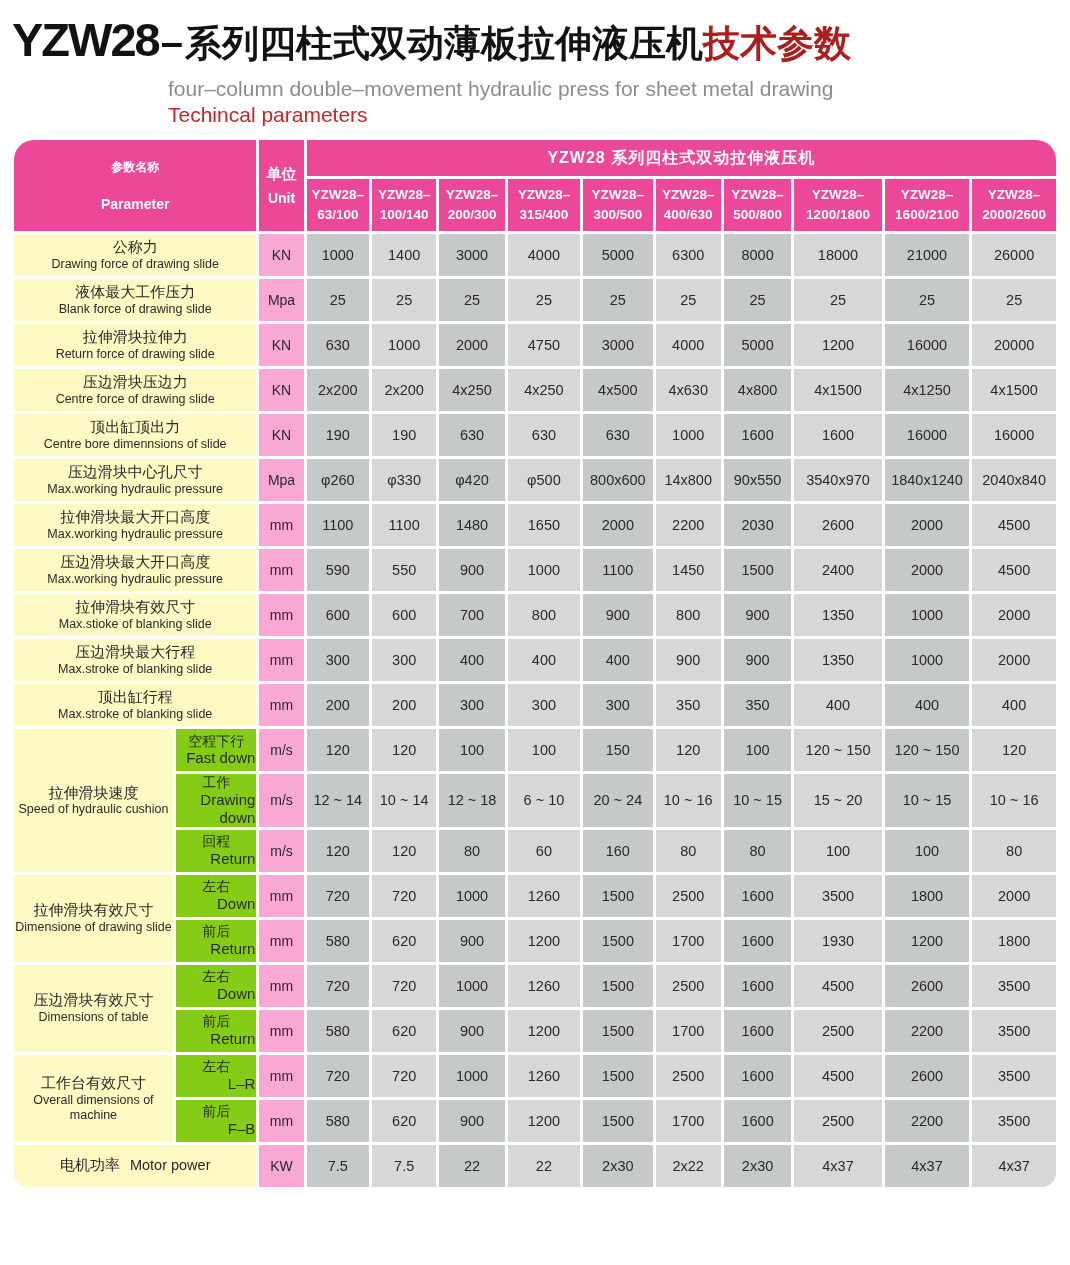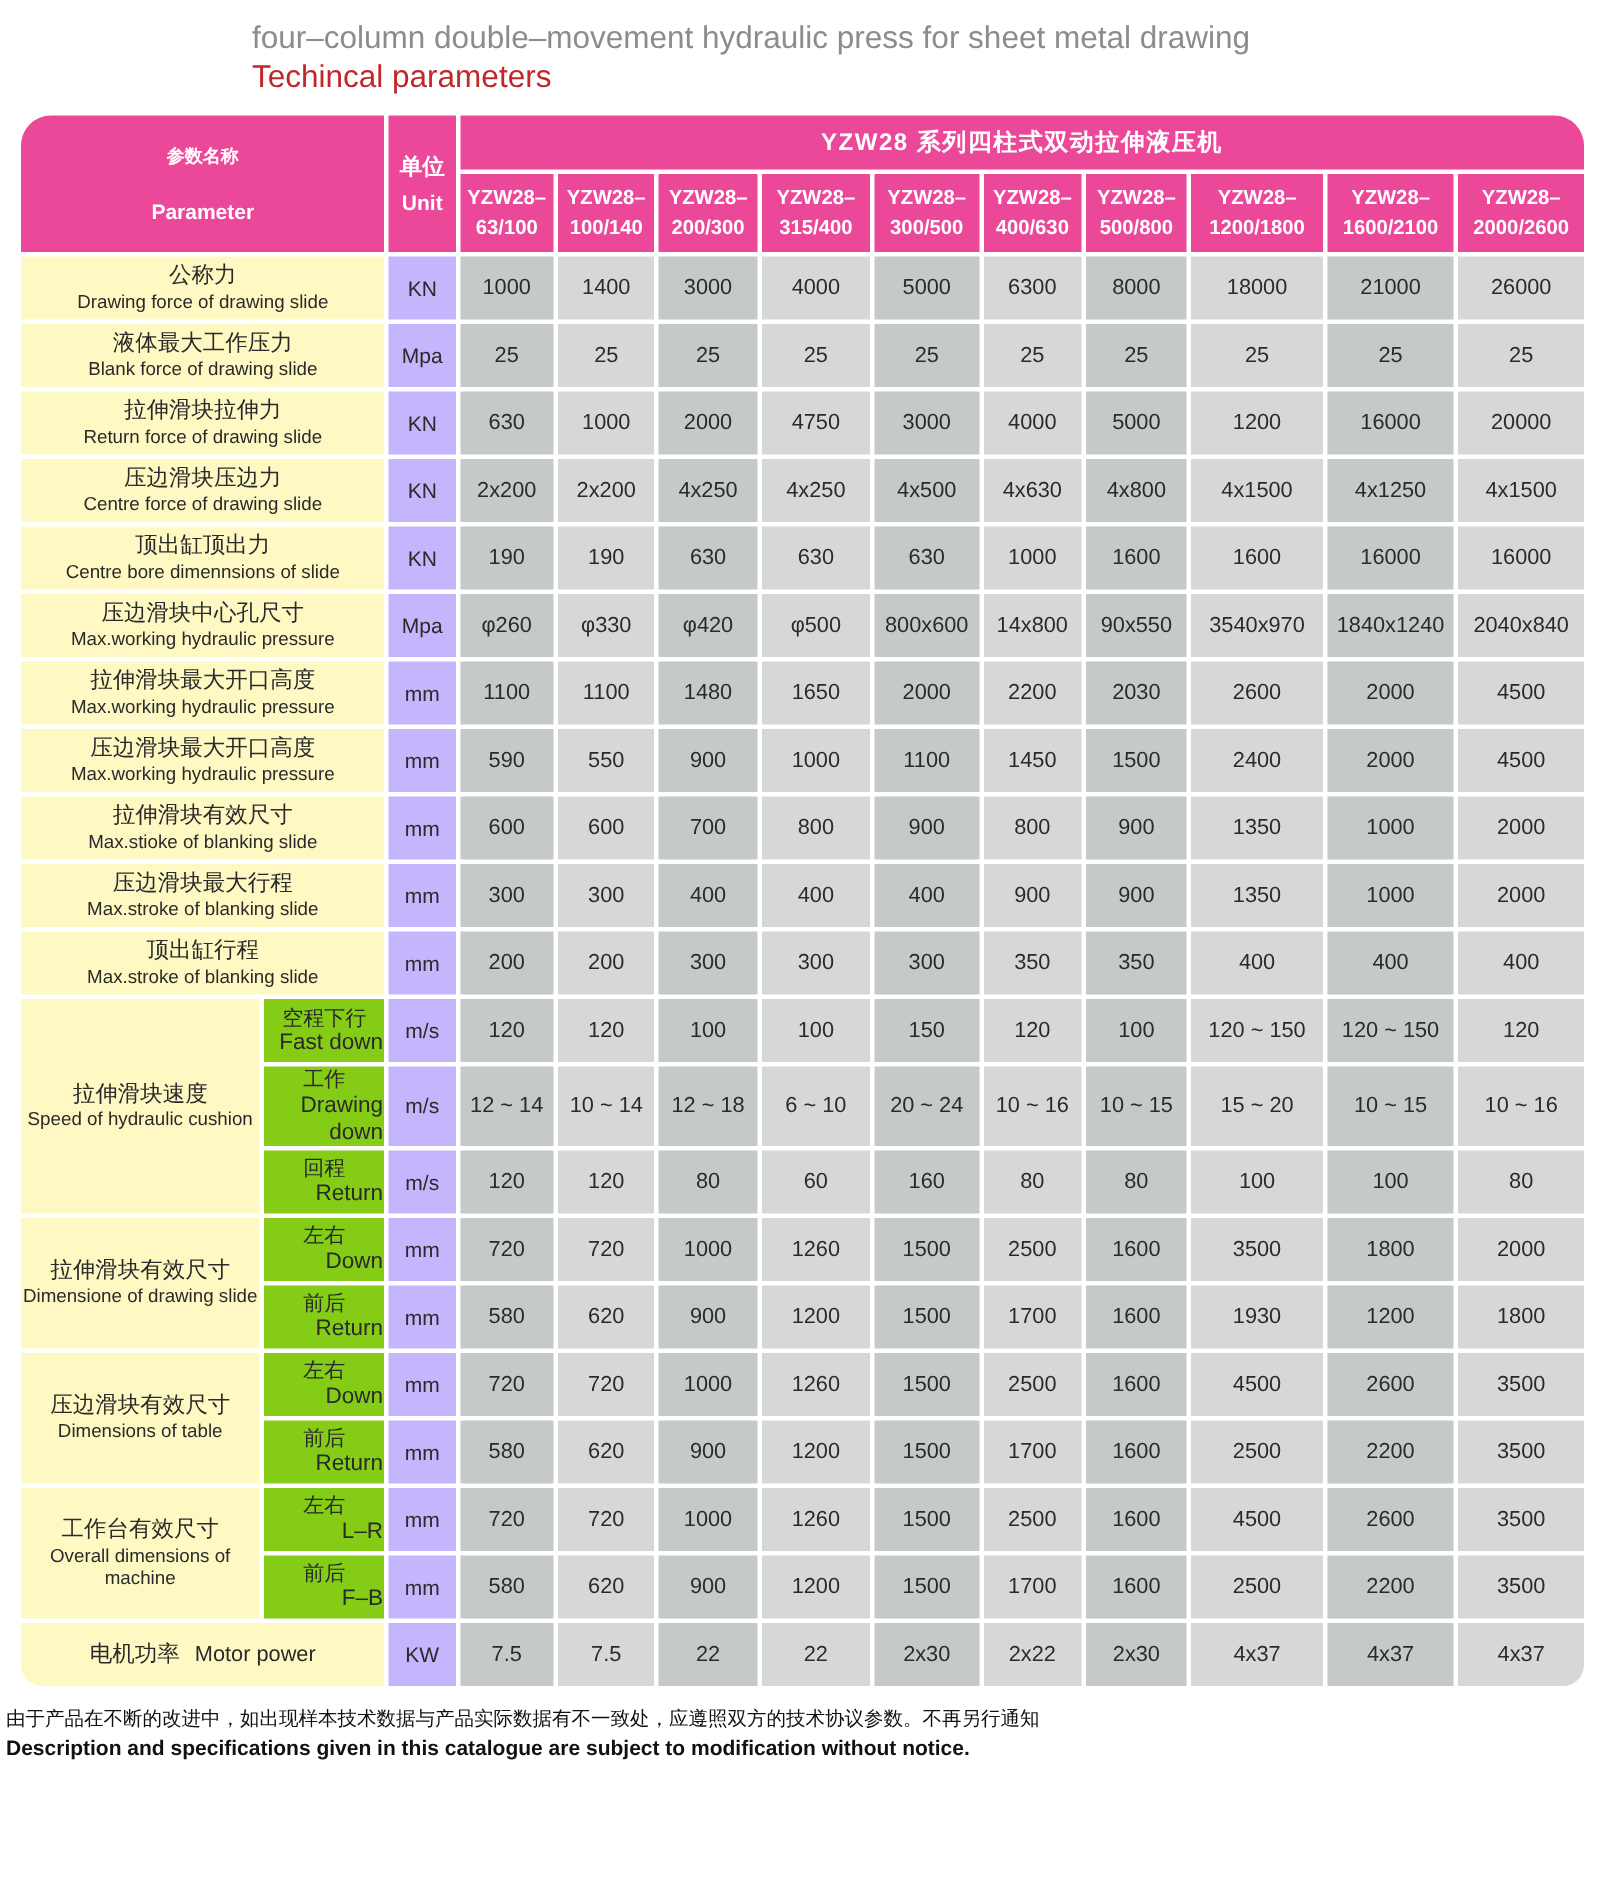--- a/index.html
+++ b/index.html
@@ -24,21 +24,21 @@
   th.series{border-top-right-radius:20px;font-size:16px;letter-spacing:1px;height:36px;}
   th.corner .cn{font-size:12px;margin-bottom:20px;}
   th.corner .en{font-size:14px;}
   th.unit-h .cn{font-size:15px;margin-bottom:6px;}
   th.unit-h .en{font-size:14px;}
   #model-row th{height:52px;font-size:13.5px;line-height:1.5;text-align:center;}
 
   tbody td{height:42px;font-size:14.5px;color:#2a2a2a;}
   td.lbl{background:#fef9c3;margin-left:28px;}
   td.sub{background:#84cc16;}
-  td.unit{background:#c4b5fd;font-size:14px;}
+  td.unit{background:#f9a8d4;font-size:14px;}
   td.dk{background:#c6c9ca;}
   td.lt{background:#d6d8d8;}
   td.lbl .cn{font-size:15px;line-height:1.25;}
   td.lbl .en{font-size:12.5px;line-height:1.2;}
   td.sub .cn{font-size:14px;line-height:1.2;}
   td.sub .en{font-size:15px;line-height:1.2;text-align:right;}
   td.lbl .inline-wrap{font-size:15px;}
   td.lbl .inline-wrap .en-inline{font-size:14.5px;margin-left:10px;}
   tbody tr:last-child td.lbl{border-bottom-left-radius:14px;}
   tbody tr:last-child td:last-child{border-bottom-right-radius:14px;}
@@ -46,20 +46,23 @@
   
   .footer{margin:10px 0 0 4px;}
   .footer .cn{font-size:13px;color:#111;}
   .footer .en{font-size:14px;font-weight:bold;color:#111;margin-top:2px;}
 </style>
 </head>
 <body>
 
 <div class="page">
 
+  <div class="title-block">
+    <span class="t-model">YZW28</span><span class="t-dash">–</span><span class="t-cn">系列四柱式双动薄板拉伸液压机</span><span class="t-red">技术参数</span>
+  </div>
   <div class="subtitle">four–column double–movement hydraulic press for sheet metal  drawing</div>
   <div class="subtitle2">Techincal parameters</div>
 
   <table>
     <colgroup>
       <col style="width:158px">
         <col style="width:80px">
         <col style="width:44px">
       <col style="width:62px">
         <col style="width:64px">
@@ -496,18 +499,14 @@
           <td class="dk">2x30</td>
           <td class="lt">2x22</td>
           <td class="dk">2x30</td>
           <td class="lt">4x37</td>
           <td class="dk">4x37</td>
           <td class="lt">4x37</td>
         </tr>
       </tbody>
   </table>
 
-  <div class="footer">
-    <div class="cn">由于产品在不断的改进中，如出现样本技术数据与产品实际数据有不一致处，应遵照双方的技术协议参数。不再另行通知</div>
-    <div class="en">Description and specifications given in this catalogue are subject to modification without notice.</div>
-  </div>
 
 </div>
 
 </body></html>

